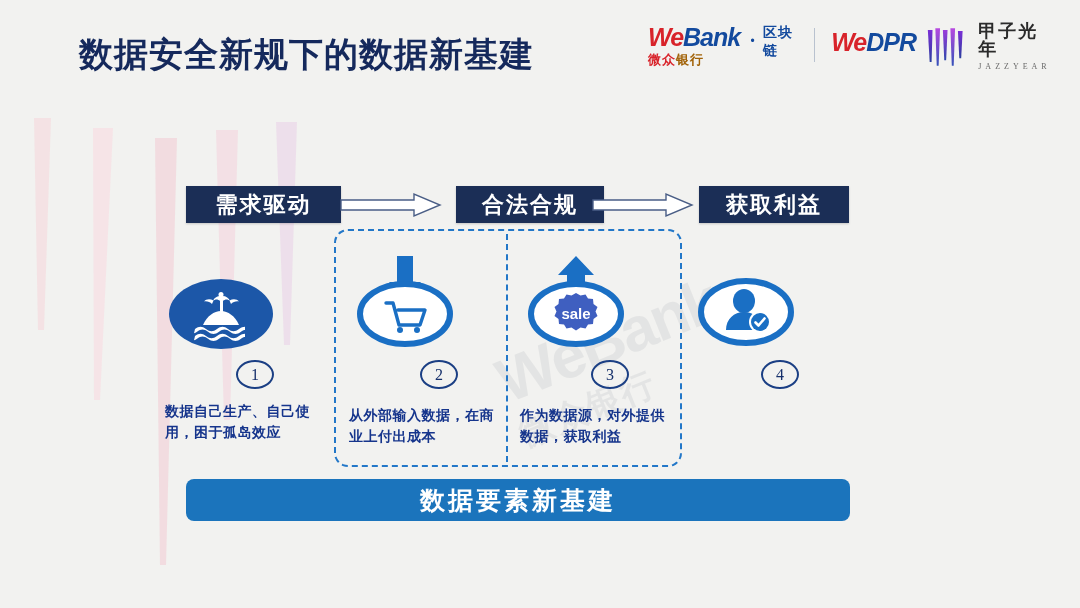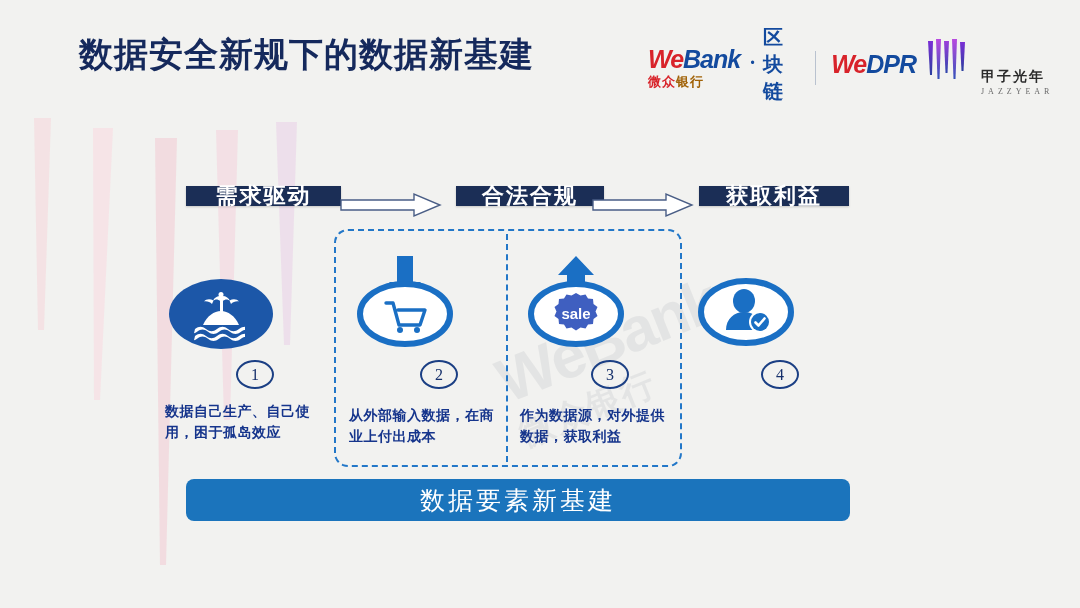--- a/index.html
+++ b/index.html
@@ -37,32 +37,32 @@
   .logo-group{position:absolute;top:24px;display:flex;align-items:center;}
   #logo-webank{left:648px;}
   .wb-stack{display:flex;flex-direction:column;line-height:1;}
   .wb-row1{font-family:"Liberation Sans","DejaVu Sans",sans-serif;font-weight:bold;font-size:25px;font-style:italic;letter-spacing:-1px;}
   .wb-we{color:#d8232a;}
   .wb-bank{color:#134a9e;}
   .wb-row2{font-family:"Liberation Sans","DejaVu Sans",sans-serif;font-weight:bold;font-size:13px;letter-spacing:1px;margin-top:3px;}
   .wb-cn-a{color:#d8232a;text-align:center;}
   .wb-cn-b{color:#a16207;}
   .wb-dot{color:#134a9e;font-size:20px;font-weight:bold;margin:0 7px 0 9px;padding-bottom:10px;}
-  .wb-chain{font-family:"Liberation Sans","DejaVu Sans",sans-serif;font-weight:bold;font-size:20px;color:#134a9e;letter-spacing:1px;padding-bottom:6px;}
+  .wb-chain{font-family:"Liberation Sans","DejaVu Sans",sans-serif;font-weight:bold;font-size:14px;color:#134a9e;letter-spacing:1px;padding-bottom:6px;}
   .logo-divider{width:1px;height:34px;background:#b9c2cf;margin:0 16px;}
   .wedpr{font-family:"Liberation Sans","DejaVu Sans",sans-serif;font-weight:bold;font-size:25px;font-style:italic;letter-spacing:-1px;padding-bottom:6px;}
   .wedpr .d-we{color:#d8232a;}
   .wedpr .d-dpr{color:#134a9e;}
   #logo-jazz{left:925px;top:22px;}
   .jz-text{display:flex;flex-direction:column;line-height:1;margin-left:10px;}
-  .jz-cn{font-family:"DejaVu Serif","Liberation Serif",serif;font-weight:bold;font-size:14px;color:#2b2b2b;letter-spacing:2px;margin-top:47px;}
+  .jz-cn{font-family:"DejaVu Serif","Liberation Serif",serif;font-weight:bold;font-size:18px;color:#2b2b2b;letter-spacing:2px;}
   .jz-en{font-family:"Liberation Serif","DejaVu Serif",serif;font-size:8px;color:#6a6a6a;letter-spacing:4px;margin-top:5px;}
   
   .flow-box{
-    position:absolute;z-index:6;height:20px;
+    position:absolute;z-index:6;height:37px;
     background:#1b2e56;
     display:flex;align-items:center;justify-content:center;
     color:#ffffff;
     font-family:"DejaVu Serif","Liberation Serif",serif;
     font-weight:bold;font-size:22px;letter-spacing:2px;
     box-shadow:0 1px 2px rgba(0,0,0,.18);
   }
   #flow-box-1{left:186px;top:186px;width:155px;}
   #flow-box-2{left:456px;top:186px;width:148px;}
   #flow-box-3{left:699px;top:186px;width:150px;}
@@ -100,21 +100,21 @@
   #col-1 .caption{width:150px;margin-top:12px;}
   #col-2 .caption{width:146px;}
   #col-3 .caption{width:152px;}
   #col-4 .caption{width:168px;}
   
   #bottom-banner{
     position:absolute;left:186px;top:479px;width:664px;height:42px;
     background:#1b74bc;border-radius:8px;z-index:6;
     display:flex;align-items:center;justify-content:center;
     color:#ffffff;font-family:"DejaVu Serif","Liberation Serif",serif;
-    font-weight:normal;font-size:25px;letter-spacing:3px;
+    font-weight:bold;font-size:25px;letter-spacing:3px;
   }
 </style>
 </head>
 <body>
 
 <svg id="bg-streaks" viewBox="0 0 1080 608">
   <polygon points="34,118 51,118 44,330 38,330" fill="#f5dfe2" opacity=".85"></polygon>
   <polygon points="93,128 113,128 100,400 94,400" fill="#f7e2e5" opacity=".85"></polygon>
   <polygon points="155,138 177,138 166,565 160,565" fill="#f2d9de" opacity=".9"></polygon>
   <polygon points="216,130 238,130 230,420 224,420" fill="#f3dde3" opacity=".85"></polygon>

